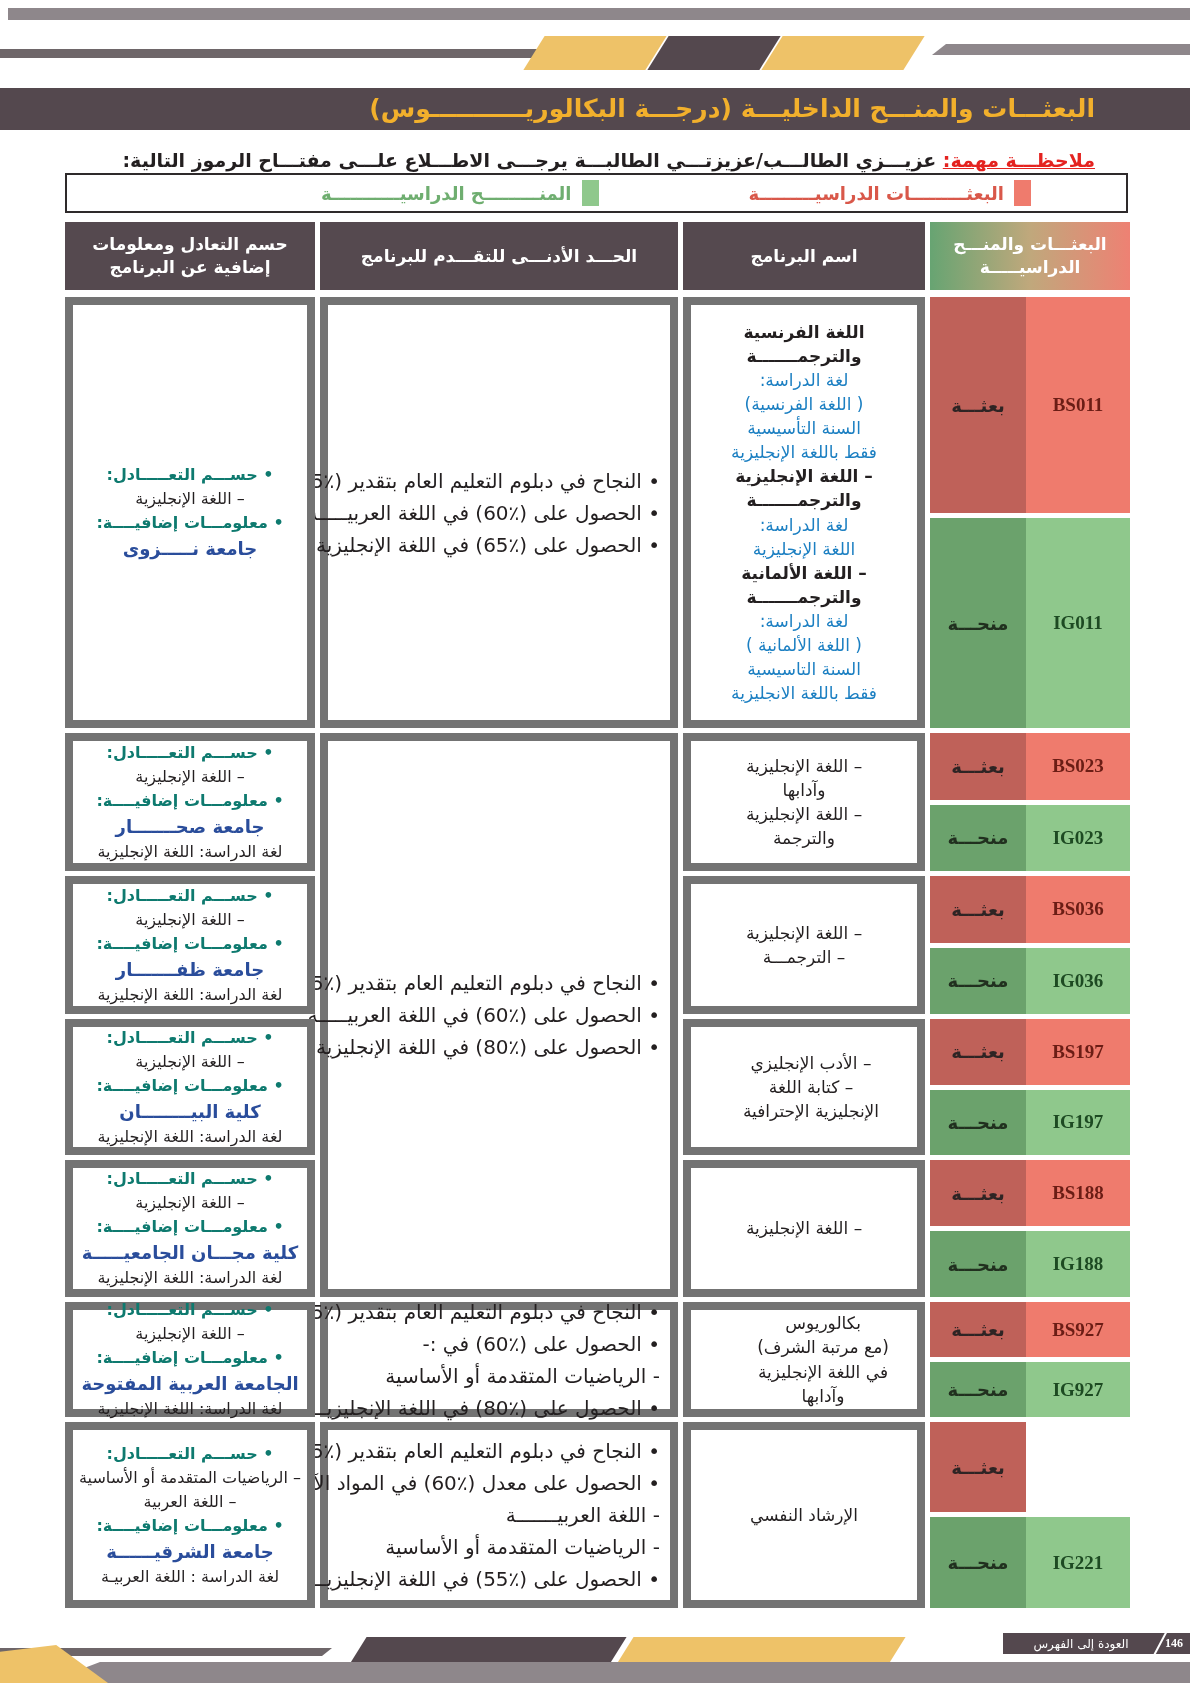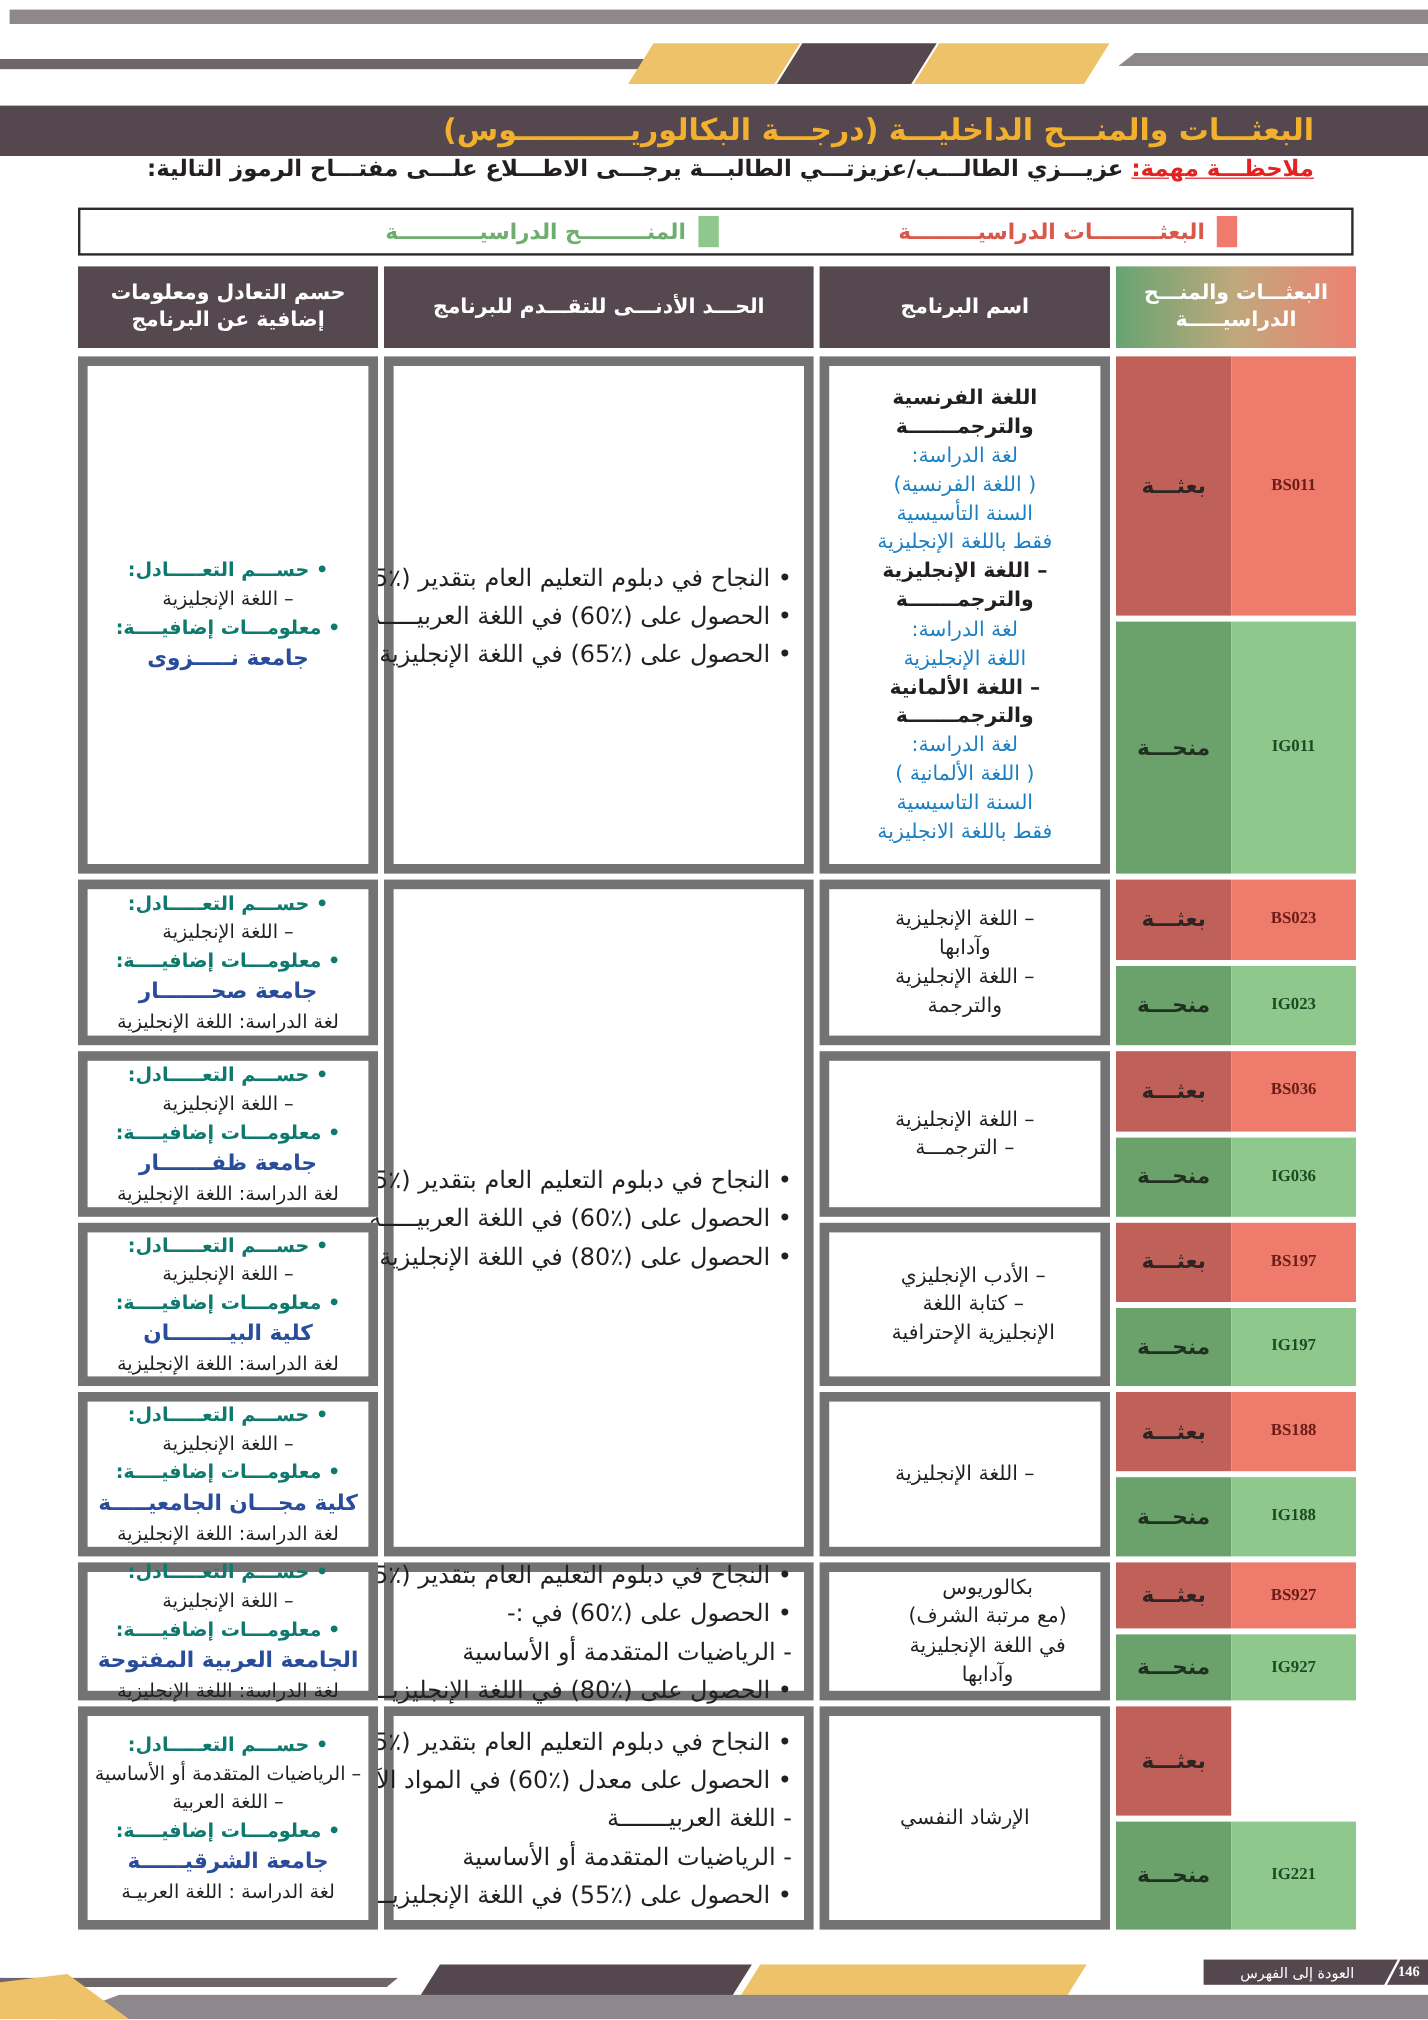--- a/index.html
+++ b/index.html
@@ -16,21 +16,21 @@
   .deco-y1{left:534px;width:122px;background:#eec268;}
   .deco-p1{left:658px;width:112px;background:#54484e;}
   .deco-y2{left:772px;width:142px;background:#eec268;}
   .deco-gray-right{position:absolute;left:932px;right:0;top:44px;height:11px;background:#8e878b;
     clip-path:polygon(14px 0,100% 0,100% 100%,0 100%);}
   
   .title-bar{position:absolute;left:0;right:0;top:88px;height:42px;background:#54484e;
     color:#f2b02c;font-size:25px;font-weight:bold;line-height:42px;text-align:right;
     padding-right:95px;box-sizing:border-box;}
   
-  .note-line{position:absolute;top:130px;right:95px;left:40px;font-size:19px;font-weight:bold;}
+  .note-line{position:absolute;top:149px;right:95px;left:40px;font-size:19px;font-weight:bold;}
   .note-label{color:#e42320;text-decoration:underline;}
   .note-text{color:#231f20;}
   
   .legend-box{position:absolute;top:173px;left:65px;width:1063px;height:40px;
     border:2px solid #2e2a2b;box-sizing:border-box;display:flex;align-items:center;
     padding-right:95px;gap:150px;}
   .legend-item{display:flex;align-items:center;gap:10px;}
   .legend-swatch{width:17px;height:26px;}
   .legend-label{font-size:18px;font-weight:bold;}
   .legend-label.sch{color:#d9584a;}
@@ -55,21 +55,21 @@
   .ln-b{font-weight:bold;color:#231f20;}
   .ln-blue{color:#1b7fc2;}
   .ln-teal{color:#0e7a6f;font-weight:bold;}
   .ln-uni{color:#2a4d9b;font-weight:bold;font-size:18px;}
   
   .codes-cell{display:flex;flex-direction:column;gap:5px;}
   .code-block{flex:1 1 auto;display:flex;direction:ltr;}
   .code-label{width:48%;display:flex;justify-content:center;align-items:center;
     font-size:18px;font-weight:bold;color:#2e2424;}
   .code-value{width:52%;display:flex;justify-content:center;align-items:center;
-    font-family:"Liberation Serif","DejaVu Serif",serif;font-weight:bold;font-size:14px;}
+    font-family:"Liberation Serif","DejaVu Serif",serif;font-weight:bold;font-size:19px;}
   .code-block.scholarship .code-label{background:#bf6159;}
   .code-block.scholarship .code-value{background:#ef7b6d;color:#6b1d15;}
   .code-block.grant .code-label{background:#6ba26c;color:#21301f;}
   .code-block.grant .code-value{background:#8fc88c;color:#1d4a22;}
   
   .footer-badge{position:absolute;top:1633px;right:0;width:187px;height:21px;background:#54484e;
     display:flex;align-items:center;direction:rtl;color:#fff;}
   .badge-num{font-family:"Liberation Serif","DejaVu Serif",serif;font-weight:bold;font-size:12px;
     padding:0 7px 0 4px;}
   .badge-slash{width:2px;height:26px;background:#ffffff;transform:rotate(28deg);}

